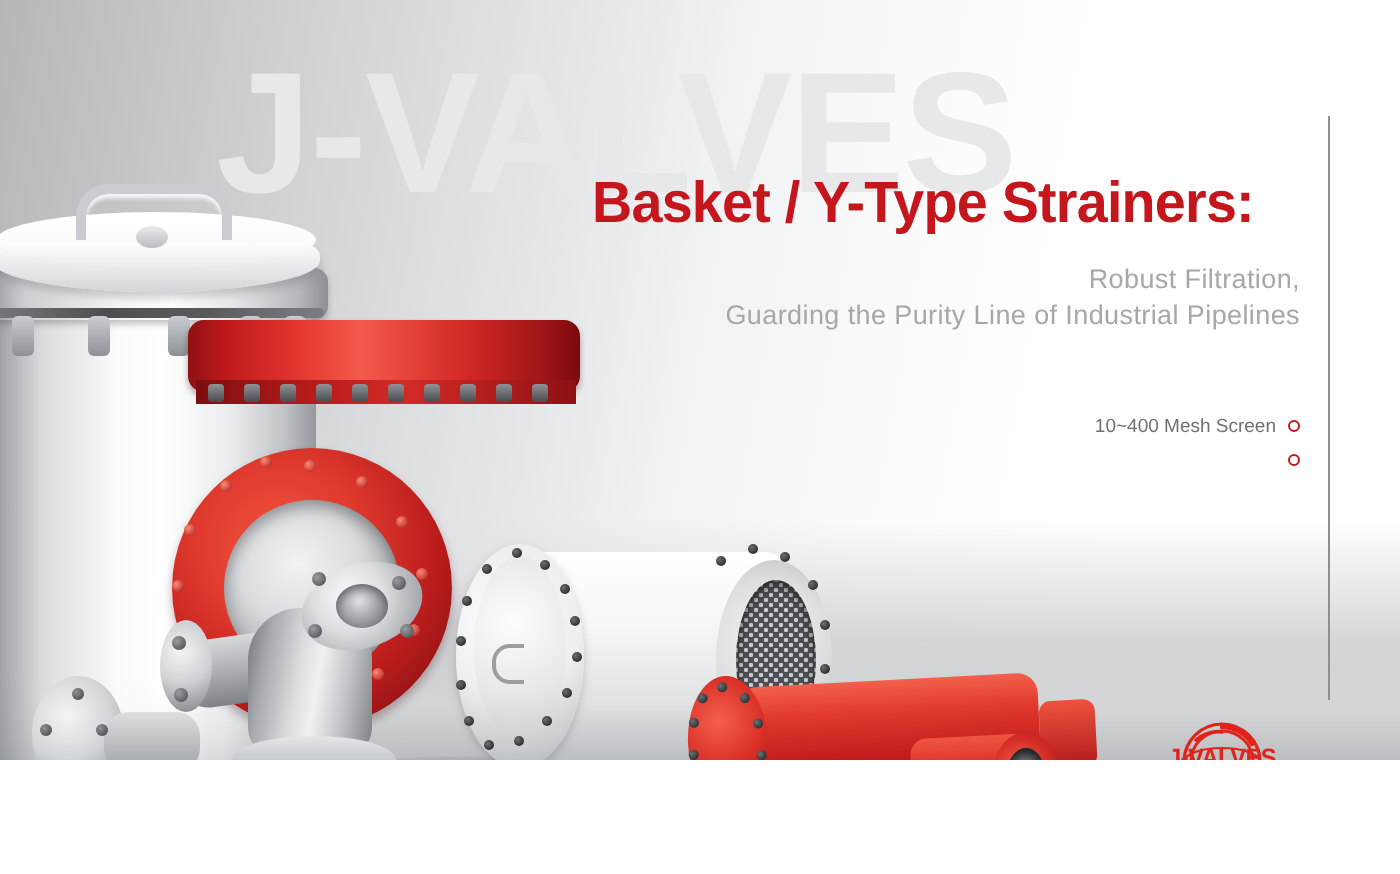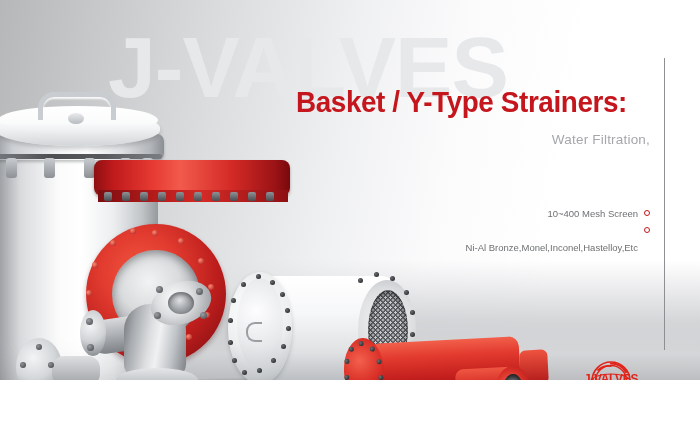--- a/index.html
+++ b/index.html
@@ -442,34 +442,31 @@
     <div class="hole" style="left:32px;top:30px"></div>
     <div class="hole" style="left:18px;top:50px"></div>
     <div class="hole" style="left:4px;top:30px"></div>
   </div>
 
   <div class="divider"></div>
 
   <div class="headline">Basket / Y-Type Strainers:</div>
 
   <div class="sub">
-    <div>Water Filtration,</div>
+    <div>Robust Filtration,</div>
+    <div>Guarding the Purity Line of Industrial Pipelines</div>
   </div>
 
   <div class="speclist">
     <div class="specrow">
       <span class="spectext">10~400 Mesh Screen</span>
       <span class="dot"></span>
     </div>
     <div class="specrow">
       <span class="dot"></span>
-    </div>
-    <div class="specrow">
-      <span class="spectext">Ni-Al Bronze,Monel,Inconel,Hastelloy,Etc</span>
-      <span class="dot blank"></span>
     </div>
   </div>
 
   <div class="logo">
     <svg width="66" height="46" viewBox="0 0 66 46">
       <g fill="none" stroke="#e2231a">
         <circle cx="33" cy="23" r="19" stroke-width="1.6"></circle>
         <circle cx="33" cy="23" r="15.5" stroke-width="1.4"></circle>
         <path d="M33 5.5 A17.5 17.5 0 0 1 48 14" stroke-width="2.2" stroke-linecap="round"></path>
         <path d="M16 28 A17.5 17.5 0 0 0 33 40.5" stroke-width="2.2" stroke-linecap="round"></path>

